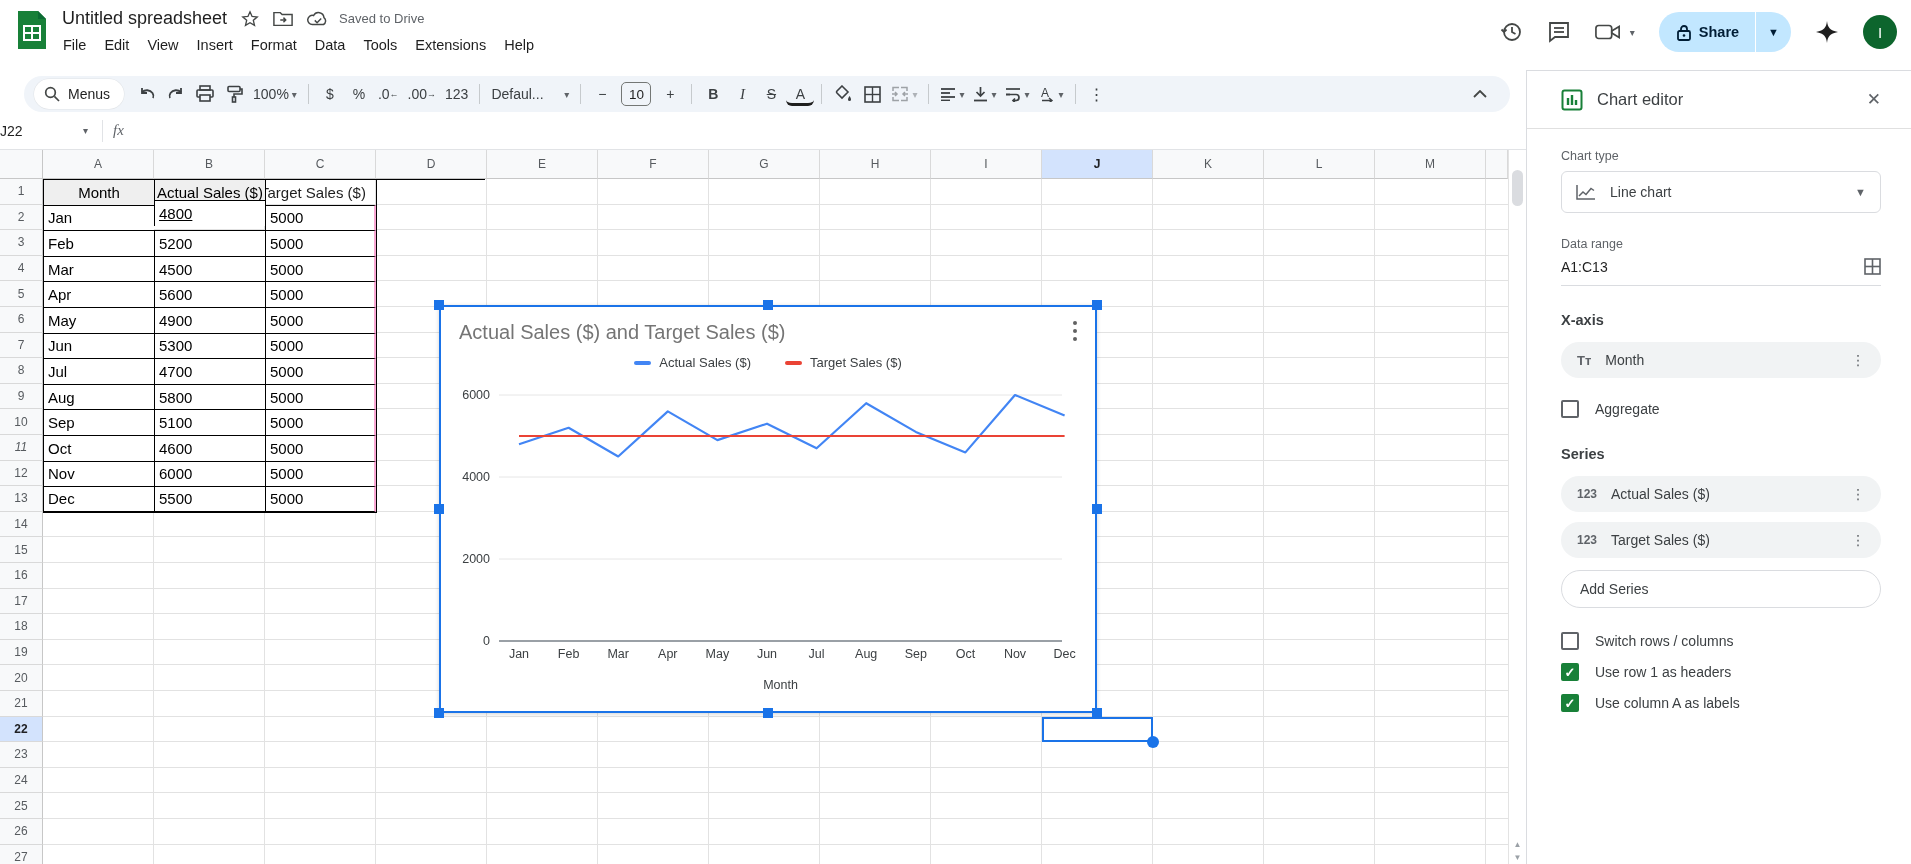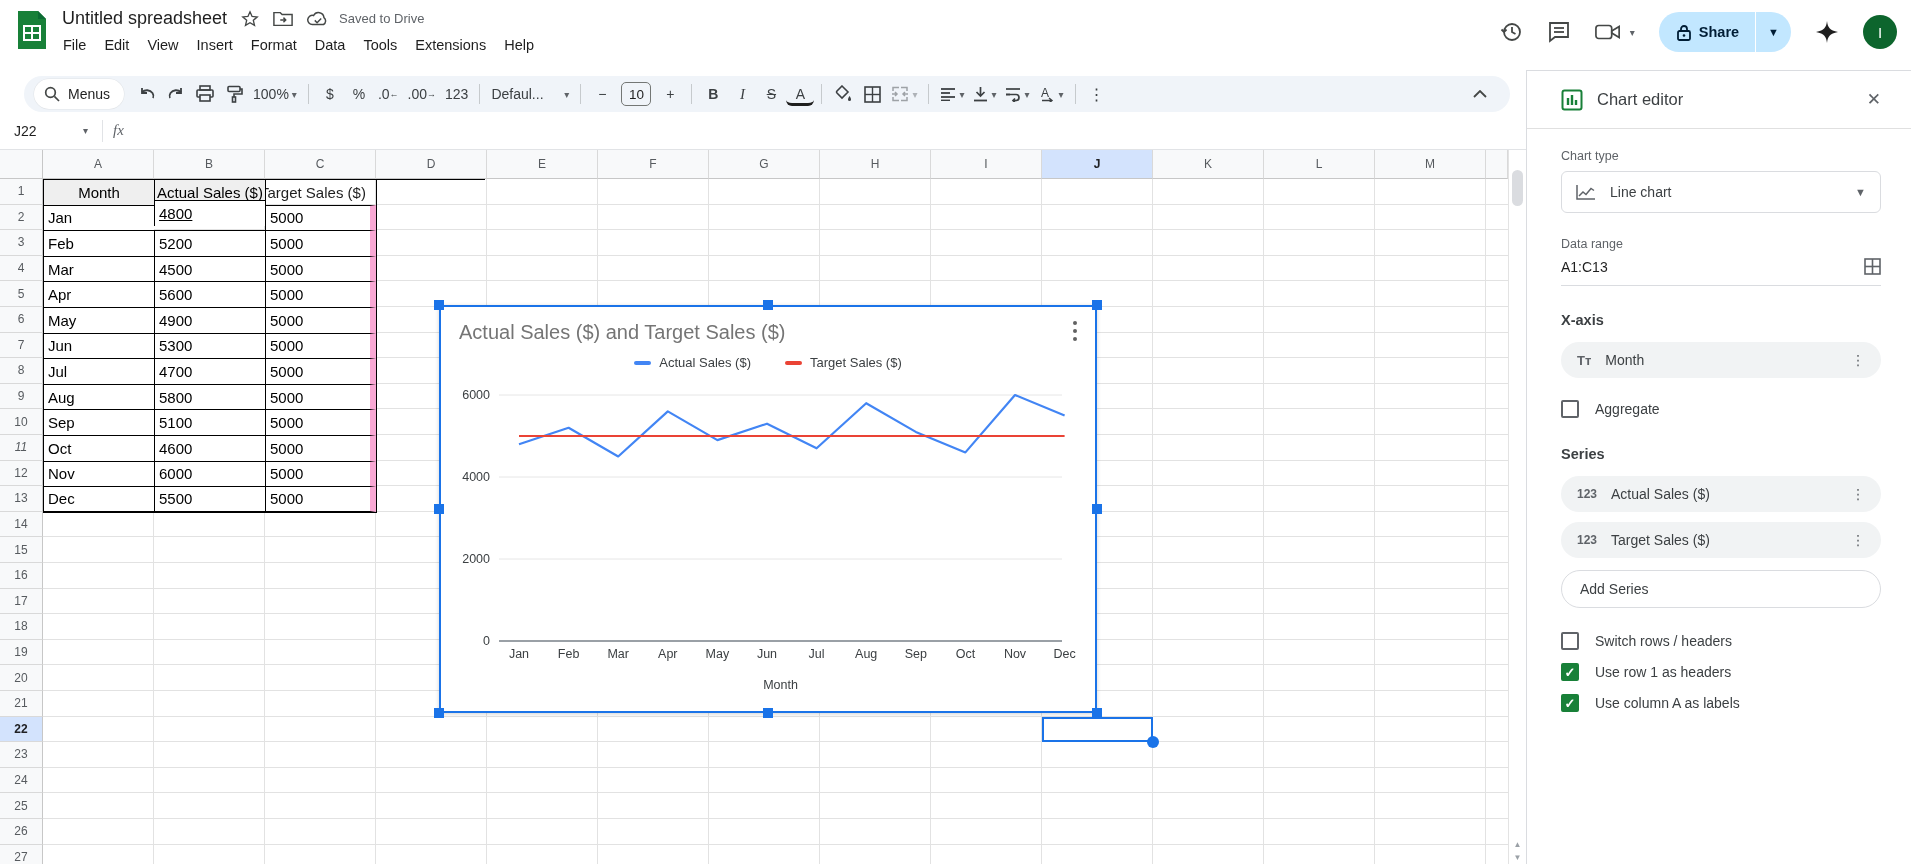--- a/index.html
+++ b/index.html
@@ -34,21 +34,21 @@
     padding:0 14px 0 10px; font-size:14px; color:#1f1f1f; box-shadow:0 0 0 0.5px #e0e3e7; margin-right:8px; }
   .caret { font-size:10px; color:#5f6368; margin-left:3px; }
   #font-size-box { width:30px; height:24px; border:1px solid #747775; border-radius:5px; display:flex;
     align-items:center; justify-content:center; font-size:13.5px; margin:0 4px; }
   .txt-sym { font-size:14px; color:#3c4043; }
   #collapse-btn { margin-left:auto; margin-right:6px; }
 
   
   #formulabar { position:absolute; left:0; top:112px; width:1526px; height:38px; background:#fff;
     display:flex; align-items:center; border-bottom:1px solid #e1e3e6; }
-  #name-box { width:96px; padding-left:14px; font-size:14px; color:#1f1f1f; display:flex; align-items:center; justify-content:space-between; }
+  #name-box { width:96px; font-size:14px; color:#1f1f1f; display:flex; align-items:center; justify-content:space-between; }
   #name-box .caret { margin-right:8px; }
   #fbar-div { width:1px; height:22px; background:#e1e3e6; margin:0 10px 0 6px; }
   #fx-label { font-style:italic; font-family:"Liberation Serif", serif; font-size:15px; color:#5f6368; }
 
   
   #gridarea { position:absolute; left:0; top:150px; width:1526px; height:714px; background:#fff; overflow:hidden; }
   #corner { position:absolute; left:0; top:0; width:43px; height:29px; background:#f8f9fa;
     border-right:1px solid #c7c7c7; border-bottom:1px solid #c7c7c7; }
   .colh { position:absolute; top:0; height:29px; border-right:1px solid #d9d9d9; border-bottom:1px solid #c7c7c7;
     background:#f8f9fa; display:flex; align-items:center; justify-content:center; font-size:12px; color:#575b5f; }
@@ -56,21 +56,21 @@
   .rowh { position:absolute; left:0; width:43px; border-bottom:1px solid #d9d9d9; border-right:1px solid #c7c7c7;
     background:#f8f9fa; display:flex; align-items:center; justify-content:center; font-size:12px; color:#575b5f; }
   .rowh.sel { background:#d3e3fd; color:#202124; font-weight:bold; }
   #cells-bg { position:absolute; left:43px; top:29px; width:1465px; height:685px;
     background-image:
       repeating-linear-gradient(90deg, transparent 0px, transparent 110px, #e2e2e2 110px, #e2e2e2 111px),
       repeating-linear-gradient(180deg, transparent 0px, transparent 24.6px, #e2e2e2 24.6px, #e2e2e2 25.6px); }
   .tcell { position:absolute; border-left:1px solid #000; border-top:1px solid #000; background:#fff;
     font-size:15px; color:#000; display:flex; align-items:center; padding-left:4px; overflow:hidden; white-space:nowrap; }
   .tcell.hdr { background:#efefef; justify-content:center; padding-left:0; }
-  .tcell.bR { border-right:6px solid #f9a8d4; }
+  .tcell.bR { border-right:2px solid #f9a8d4; }
   .tcell.bB { border-bottom:1px solid #000; }
   #c1-overflow { position:absolute; overflow:hidden; white-space:nowrap; font-size:15px; display:flex; align-items:center; }
   #c1-overflow span { margin-left:-6px; }
 
   
   #chart-card { position:absolute; left:439px; top:155px; width:658px; height:408px; background:#fff;
     border:2px solid #1a73e8; box-shadow:0 1px 4px rgba(0,0,0,.18); }
   .handle { position:absolute; width:10px; height:10px; background:#1a73e8; z-index:5; }
   #chart-title { position:absolute; left:18px; top:14px; font-size:20px; color:#757575; }
   #chart-menu { position:absolute; right:14px; top:10px; display:flex; flex-direction:column; gap:4px; padding:4px; }
@@ -568,21 +568,21 @@
           <span class="pill-icon">123</span>
           <span>Target Sales ($)</span>
           <span class="dots">⋮</span>
         </div>
       </div>
     <div id="add-series">Add Series</div>
 
     <div id="options-list" style="margin-top:24px">
         <div class="cbx-row" style="margin-top: 0px;">
           <span class="cbx"></span>
-          <span class="cbx-label">Switch rows / headers</span>
+          <span class="cbx-label">Switch rows / columns</span>
         </div>
         <div class="cbx-row" style="margin-top: 13px;">
           <span class="cbx checked">✓</span>
           <span class="cbx-label">Use row 1 as headers</span>
         </div>
         <div class="cbx-row" style="margin-top: 13px;">
           <span class="cbx checked">✓</span>
           <span class="cbx-label">Use column A as labels</span>
         </div>
       </div>

